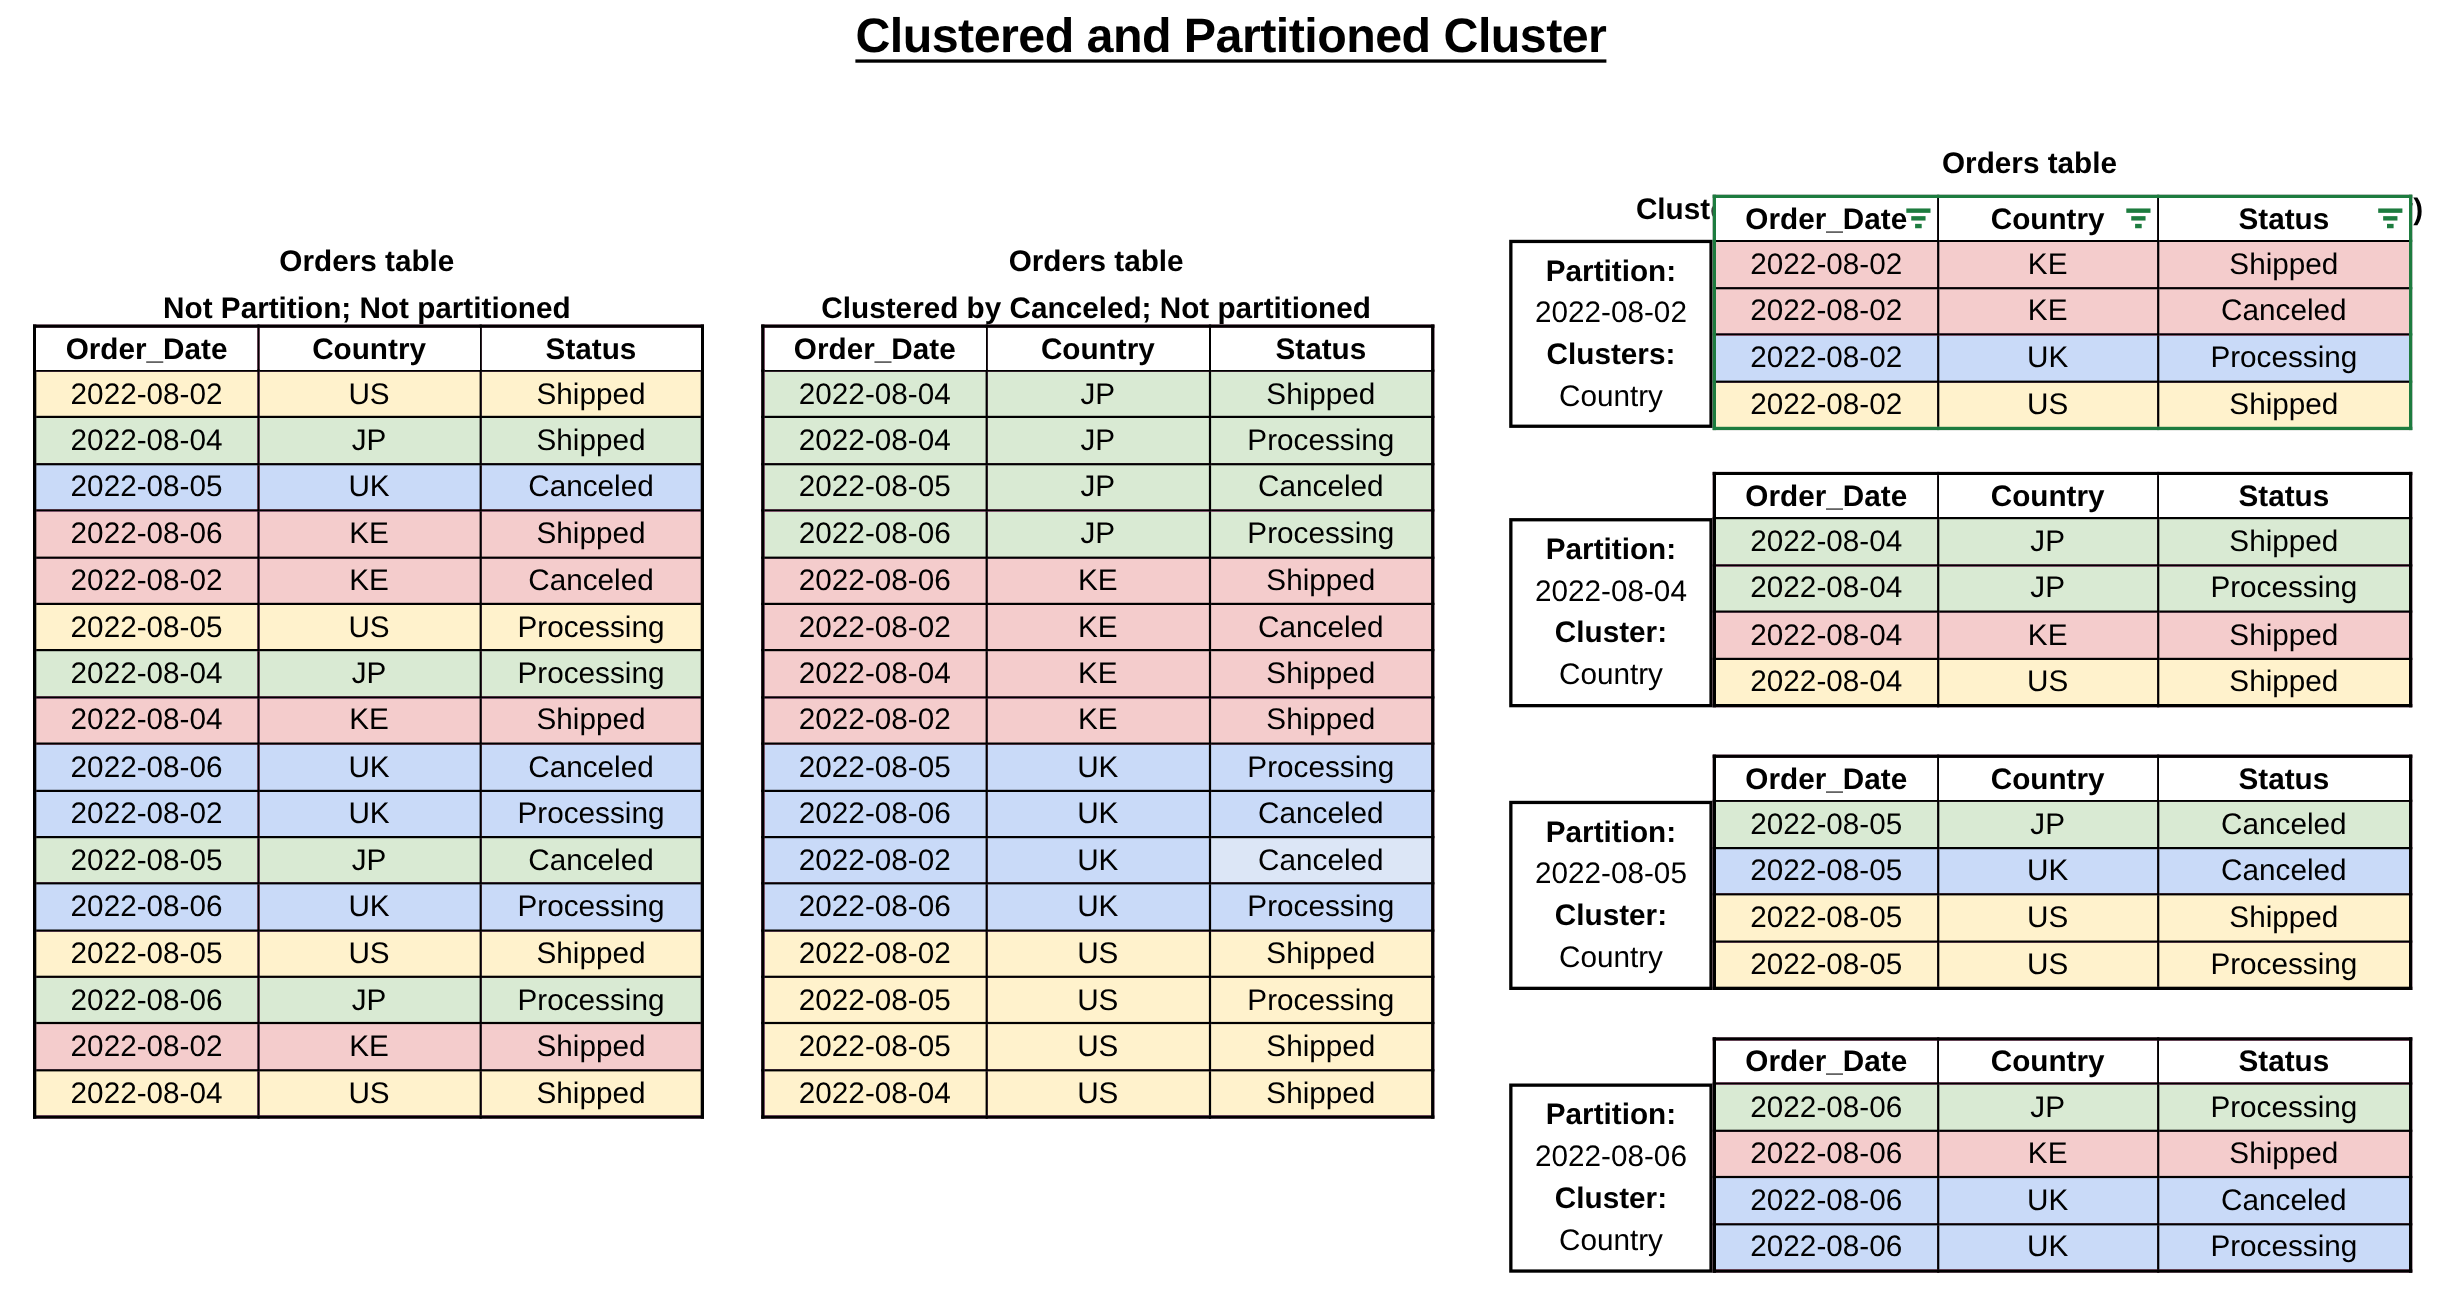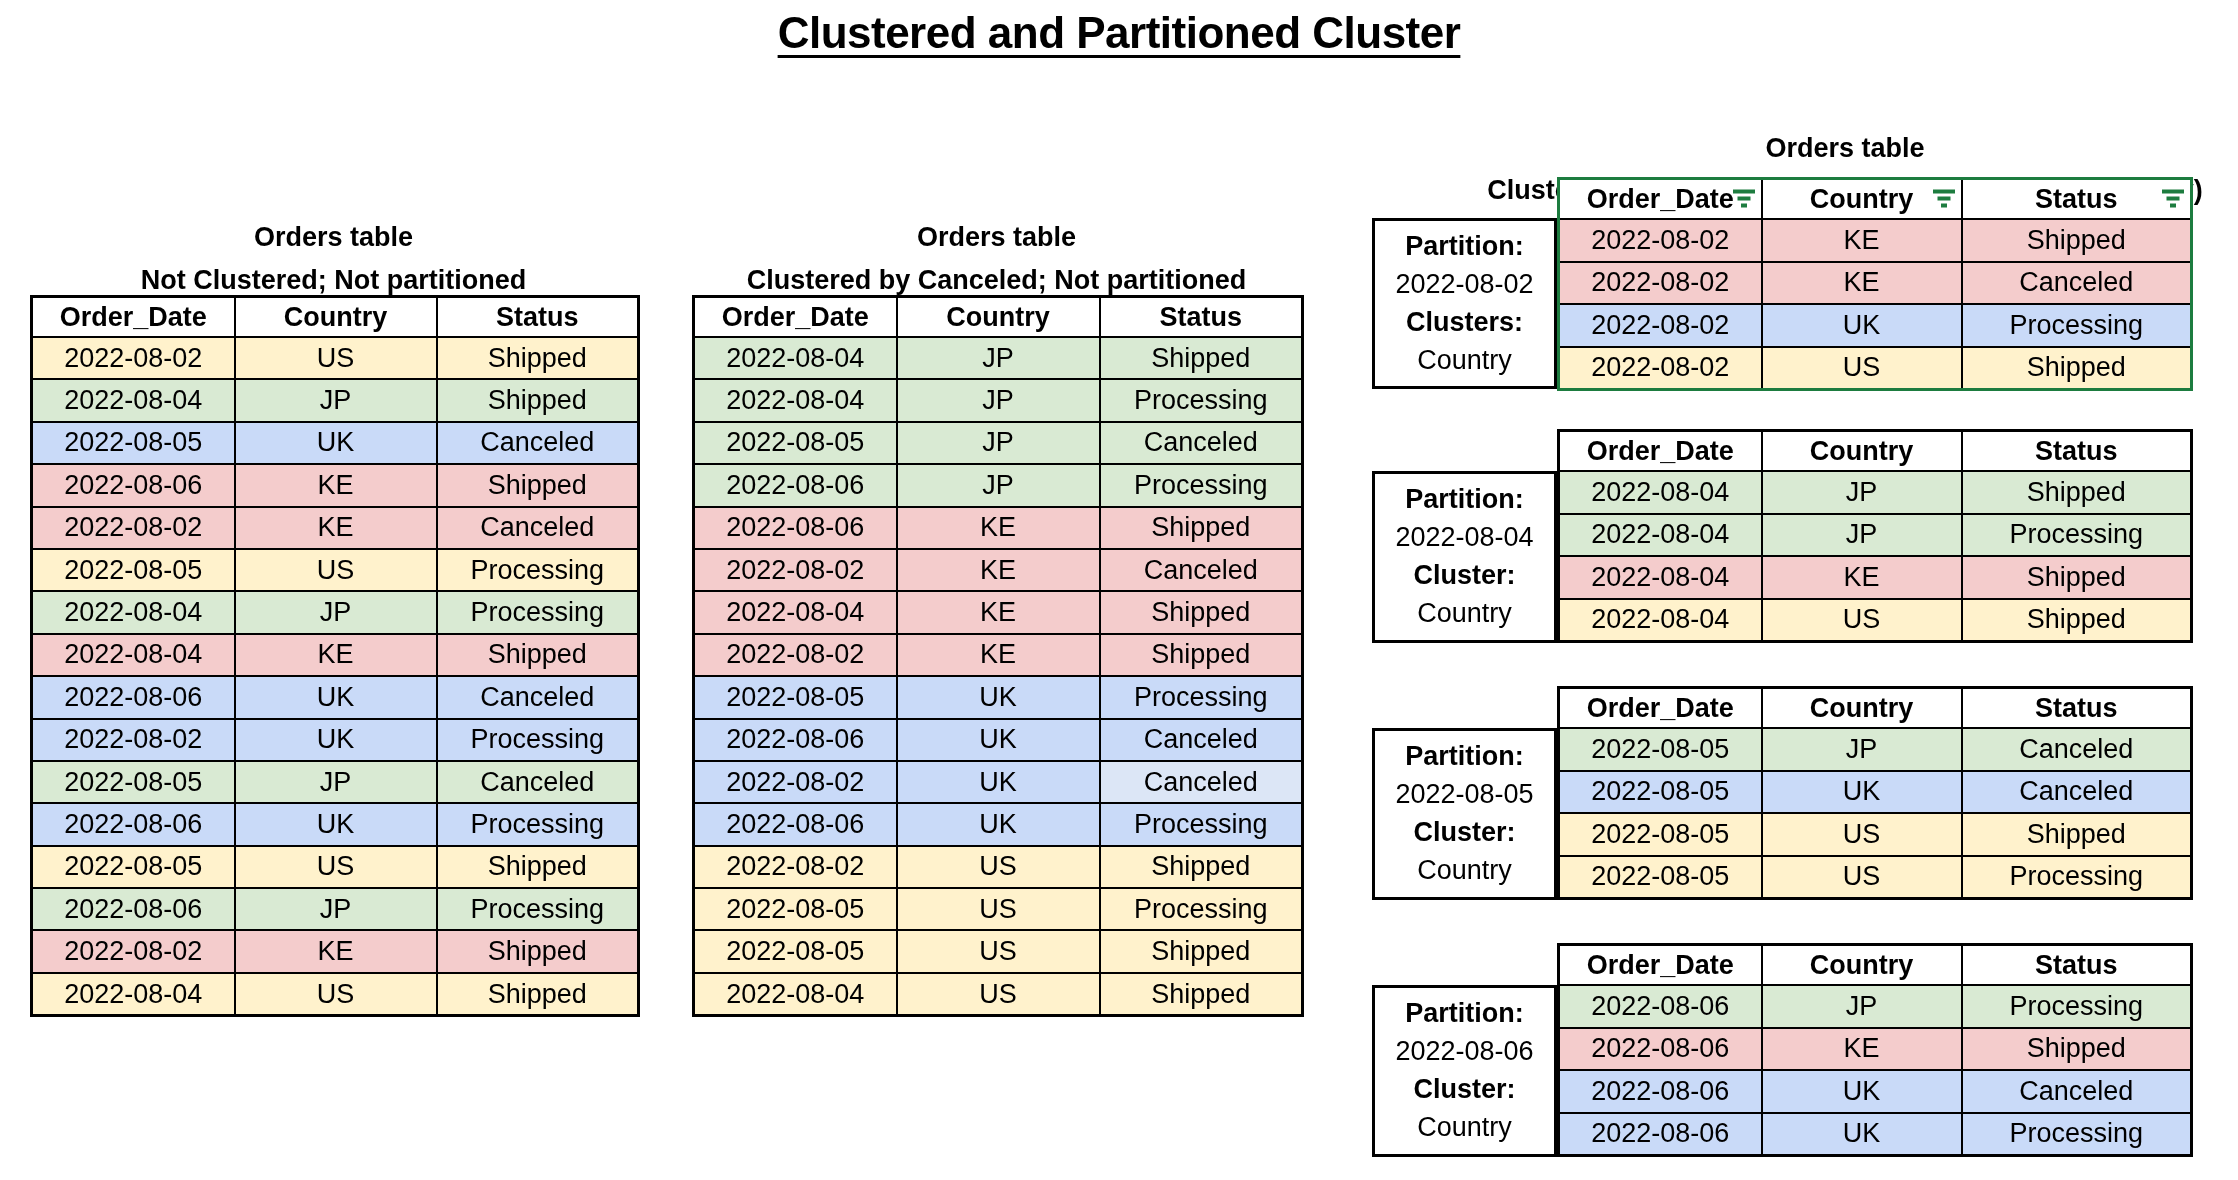--- a/index.html
+++ b/index.html
@@ -42,21 +42,21 @@
     text-align:center;font-size:27px;line-height:38px;padding:6px 2px 8px 2px;
   }
   .label-box b{font-weight:700;}
 </style>
 </head>
 <body>
 
 <div class="abs main-title">Clustered and Partitioned Cluster</div>
 
 <div class="abs tbl-title" style="left:30px;top:222px;width:607px;">Orders table</div>
-<div class="abs tbl-title" style="left:30px;top:265px;width:607px;">Not Clustered; Not partitioned</div>
+<div class="abs tbl-title" style="left:30px;top:265px;width:607px;">Not Partition; Not partitioned</div>
 
 <table class="abs otable" style="left:30px;top:295px;width:607px;">
   <colgroup>
       <col style="width:203px">
       <col style="width:202px">
       <col style="width:202px">
     </colgroup>
   <thead>
     <tr>
       <th>Order_Date</th>

